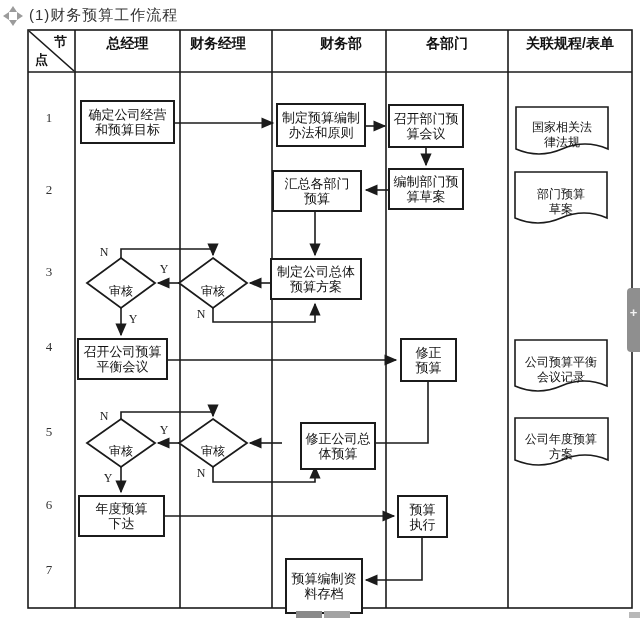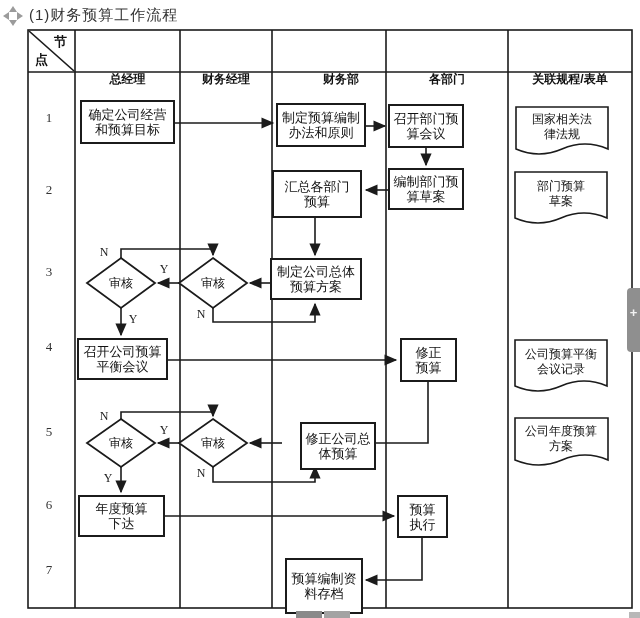--- a/index.html
+++ b/index.html
@@ -5,34 +5,34 @@
   html,body{margin:0;padding:0;background:#fff;}
   .page{
     position:relative;width:640px;height:618px;background:#ffffff;overflow:hidden;
     font-family:"Liberation Sans","DejaVu Sans",sans-serif;color:#111;
   }
   .title-text{
     position:absolute;left:29px;top:6px;font-size:15px;color:#333;letter-spacing:1px;
   }
   .move-icon{position:absolute;left:3px;top:6px;width:20px;height:20px;}
   svg.layer{position:absolute;left:0;top:0;width:640px;height:618px;}
-  .colhead{position:absolute;top:35px;text-align:center;font-weight:bold;font-size:12px;color:#111;margin-top:36px;}
+  .colhead{position:absolute;top:35px;text-align:center;font-weight:bold;font-size:14px;color:#111;}
   .nodehead{position:absolute;font-weight:bold;font-size:13px;color:#111;}
   .nodenum{
     position:absolute;transform:translate(-50%,-50%);font-size:13px;color:#333;
     font-family:"Liberation Serif","DejaVu Serif",serif;
   }
   .fbox{
     position:absolute;background:#fff;border:2px solid #1b1b1b;box-sizing:border-box;
     display:flex;align-items:center;justify-content:center;text-align:center;
     font-size:13px;line-height:15px;white-space:pre-line;color:#111;
   }
   .dlabel,.doclabel{
     position:absolute;transform:translate(-50%,-50%);text-align:center;
-    font-size:12px;line-height:15px;white-space:pre-line;color:#111;
+    font-size:12px;line-height:15px;white-space:pre-line;color:#111;margin-top:8px;
   }
   .yn{
     position:absolute;transform:translate(-50%,-50%);font-size:12px;color:#222;
     font-family:"Liberation Serif","DejaVu Serif",serif;
   }
   .side-tab{
     position:absolute;left:627px;top:288px;width:13px;height:64px;background:#8f8f8f;
     border-radius:4px 0 0 4px;display:flex;align-items:flex-start;justify-content:center;
     color:#f2f2f2;font-size:13px;font-weight:bold;line-height:13px;padding-top:18px;
     box-sizing:border-box;cursor:pointer;
@@ -103,40 +103,40 @@
       <path d="M213,467 V482 H315 V467" marker-end="url(#ah)"></path>
       <path d="M121,467 V492" marker-end="url(#ah)"></path>
       <path d="M165,516 H394" marker-end="url(#ah)"></path>
       <path d="M422,538 V580 H366" marker-end="url(#ah)"></path>
     </g>
   </svg>
 
   <div class="nodehead" style="left:54px;top:33px">节</div>
   <div class="nodehead" style="left:35px;top:51px">点</div>
   <div class="colhead" style="left:75px;width:105px">总经理</div>
-  <div class="colhead" style="left:180px;width:92px">财务经理</div>
+  <div class="colhead" style="left:172px;width:92px">财务经理</div>
   <div class="colhead" style="left:272px;width:138px">财务部</div>
   <div class="colhead" style="left:386px;width:122px">各部门</div>
   <div class="colhead" style="left:508px;width:124px">关联规程/表单</div>
 
   <div class="nodenum" style="left:49px;top:118px">1</div>
   <div class="nodenum" style="left:49px;top:190px">2</div>
   <div class="nodenum" style="left:49px;top:272px">3</div>
   <div class="nodenum" style="left:49px;top:347px">4</div>
   <div class="nodenum" style="left:49px;top:432px">5</div>
   <div class="nodenum" style="left:49px;top:505px">6</div>
   <div class="nodenum" style="left:49px;top:570px">7</div>
 
   <div class="fbox" style="left:80px;top:100px;width:95px;height:44px">确定公司经营
 和预算目标</div>
   <div class="fbox" style="left:276px;top:103px;width:90px;height:44px">制定预算编制
 办法和原则</div>
   <div class="fbox" style="left:388px;top:104px;width:76px;height:44px">召开部门预
 算会议</div>
-  <div class="fbox" style="left:272px;top:170px;width:90px;height:48px">汇总各部门
+  <div class="fbox" style="left:272px;top:170px;width:90px;height:42px">汇总各部门
 预算</div>
   <div class="fbox" style="left:388px;top:168px;width:76px;height:42px">编制部门预
 算草案</div>
   <div class="fbox" style="left:77px;top:338px;width:91px;height:42px">召开公司预算
 平衡会议</div>
   <div class="fbox" style="left:270px;top:258px;width:92px;height:42px">制定公司总体
 预算方案</div>
   <div class="fbox" style="left:400px;top:338px;width:57px;height:44px">修正
 预算</div>
   <div class="fbox" style="left:300px;top:422px;width:76px;height:48px">修正公司总

